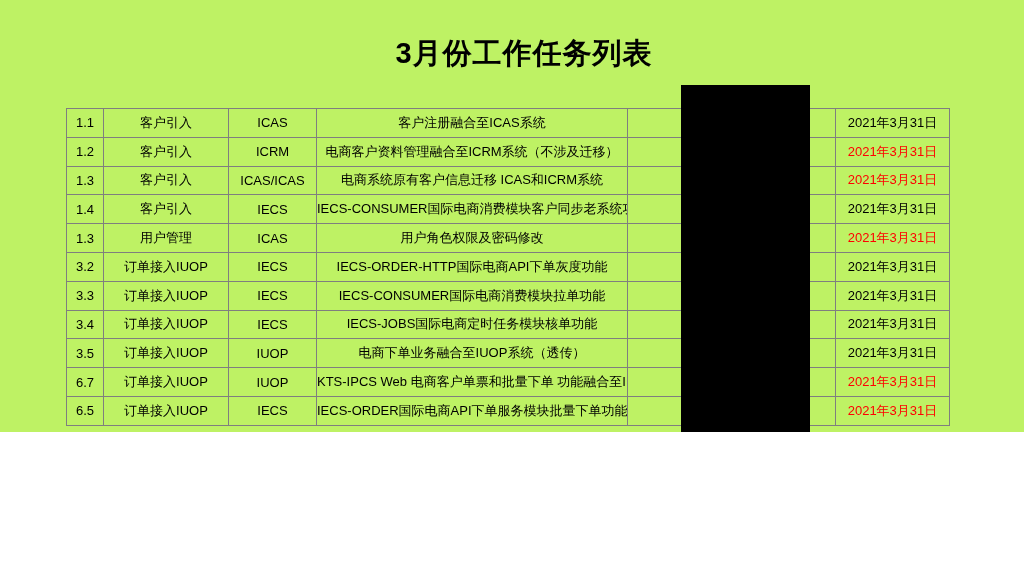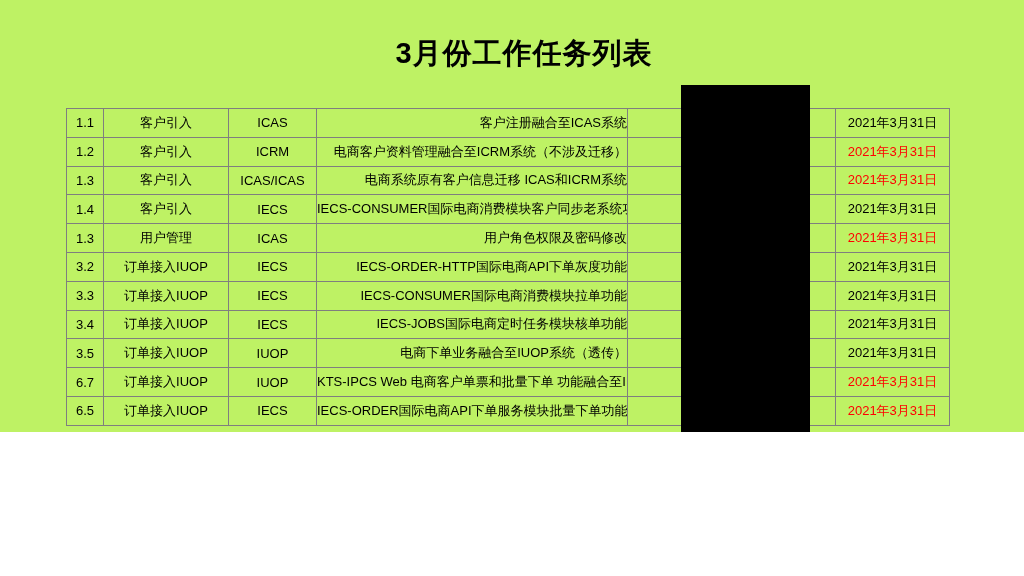--- a/index.html
+++ b/index.html
@@ -16,21 +16,21 @@
     position:absolute;left:66px;top:108px;width:883px;
     border-collapse:collapse;table-layout:fixed;
   }
   .task-table td{
     border:1px solid var(--border);
     height:27.8px;box-sizing:content-box;
     font-size:13px;color:#000;padding:0;
     overflow:hidden;white-space:nowrap;vertical-align:middle;
   }
   .c-no,.c-cat,.c-sys,.c-date{text-align:center;}
-  .c-task{text-align:right;padding-left:4px;}
+  .c-task{text-align:center;padding-left:4px;}
   .c-date.red{color:var(--red);}
   .redaction{
     position:absolute;left:681px;top:85px;width:129px;height:386px;background:#000;
   }
   .footnote{
     position:absolute;top:512px;left:0;width:966px;text-align:right;
     font-size:17px;font-weight:700;color:var(--red);letter-spacing:1px;
   }
 </style>
 </head>

